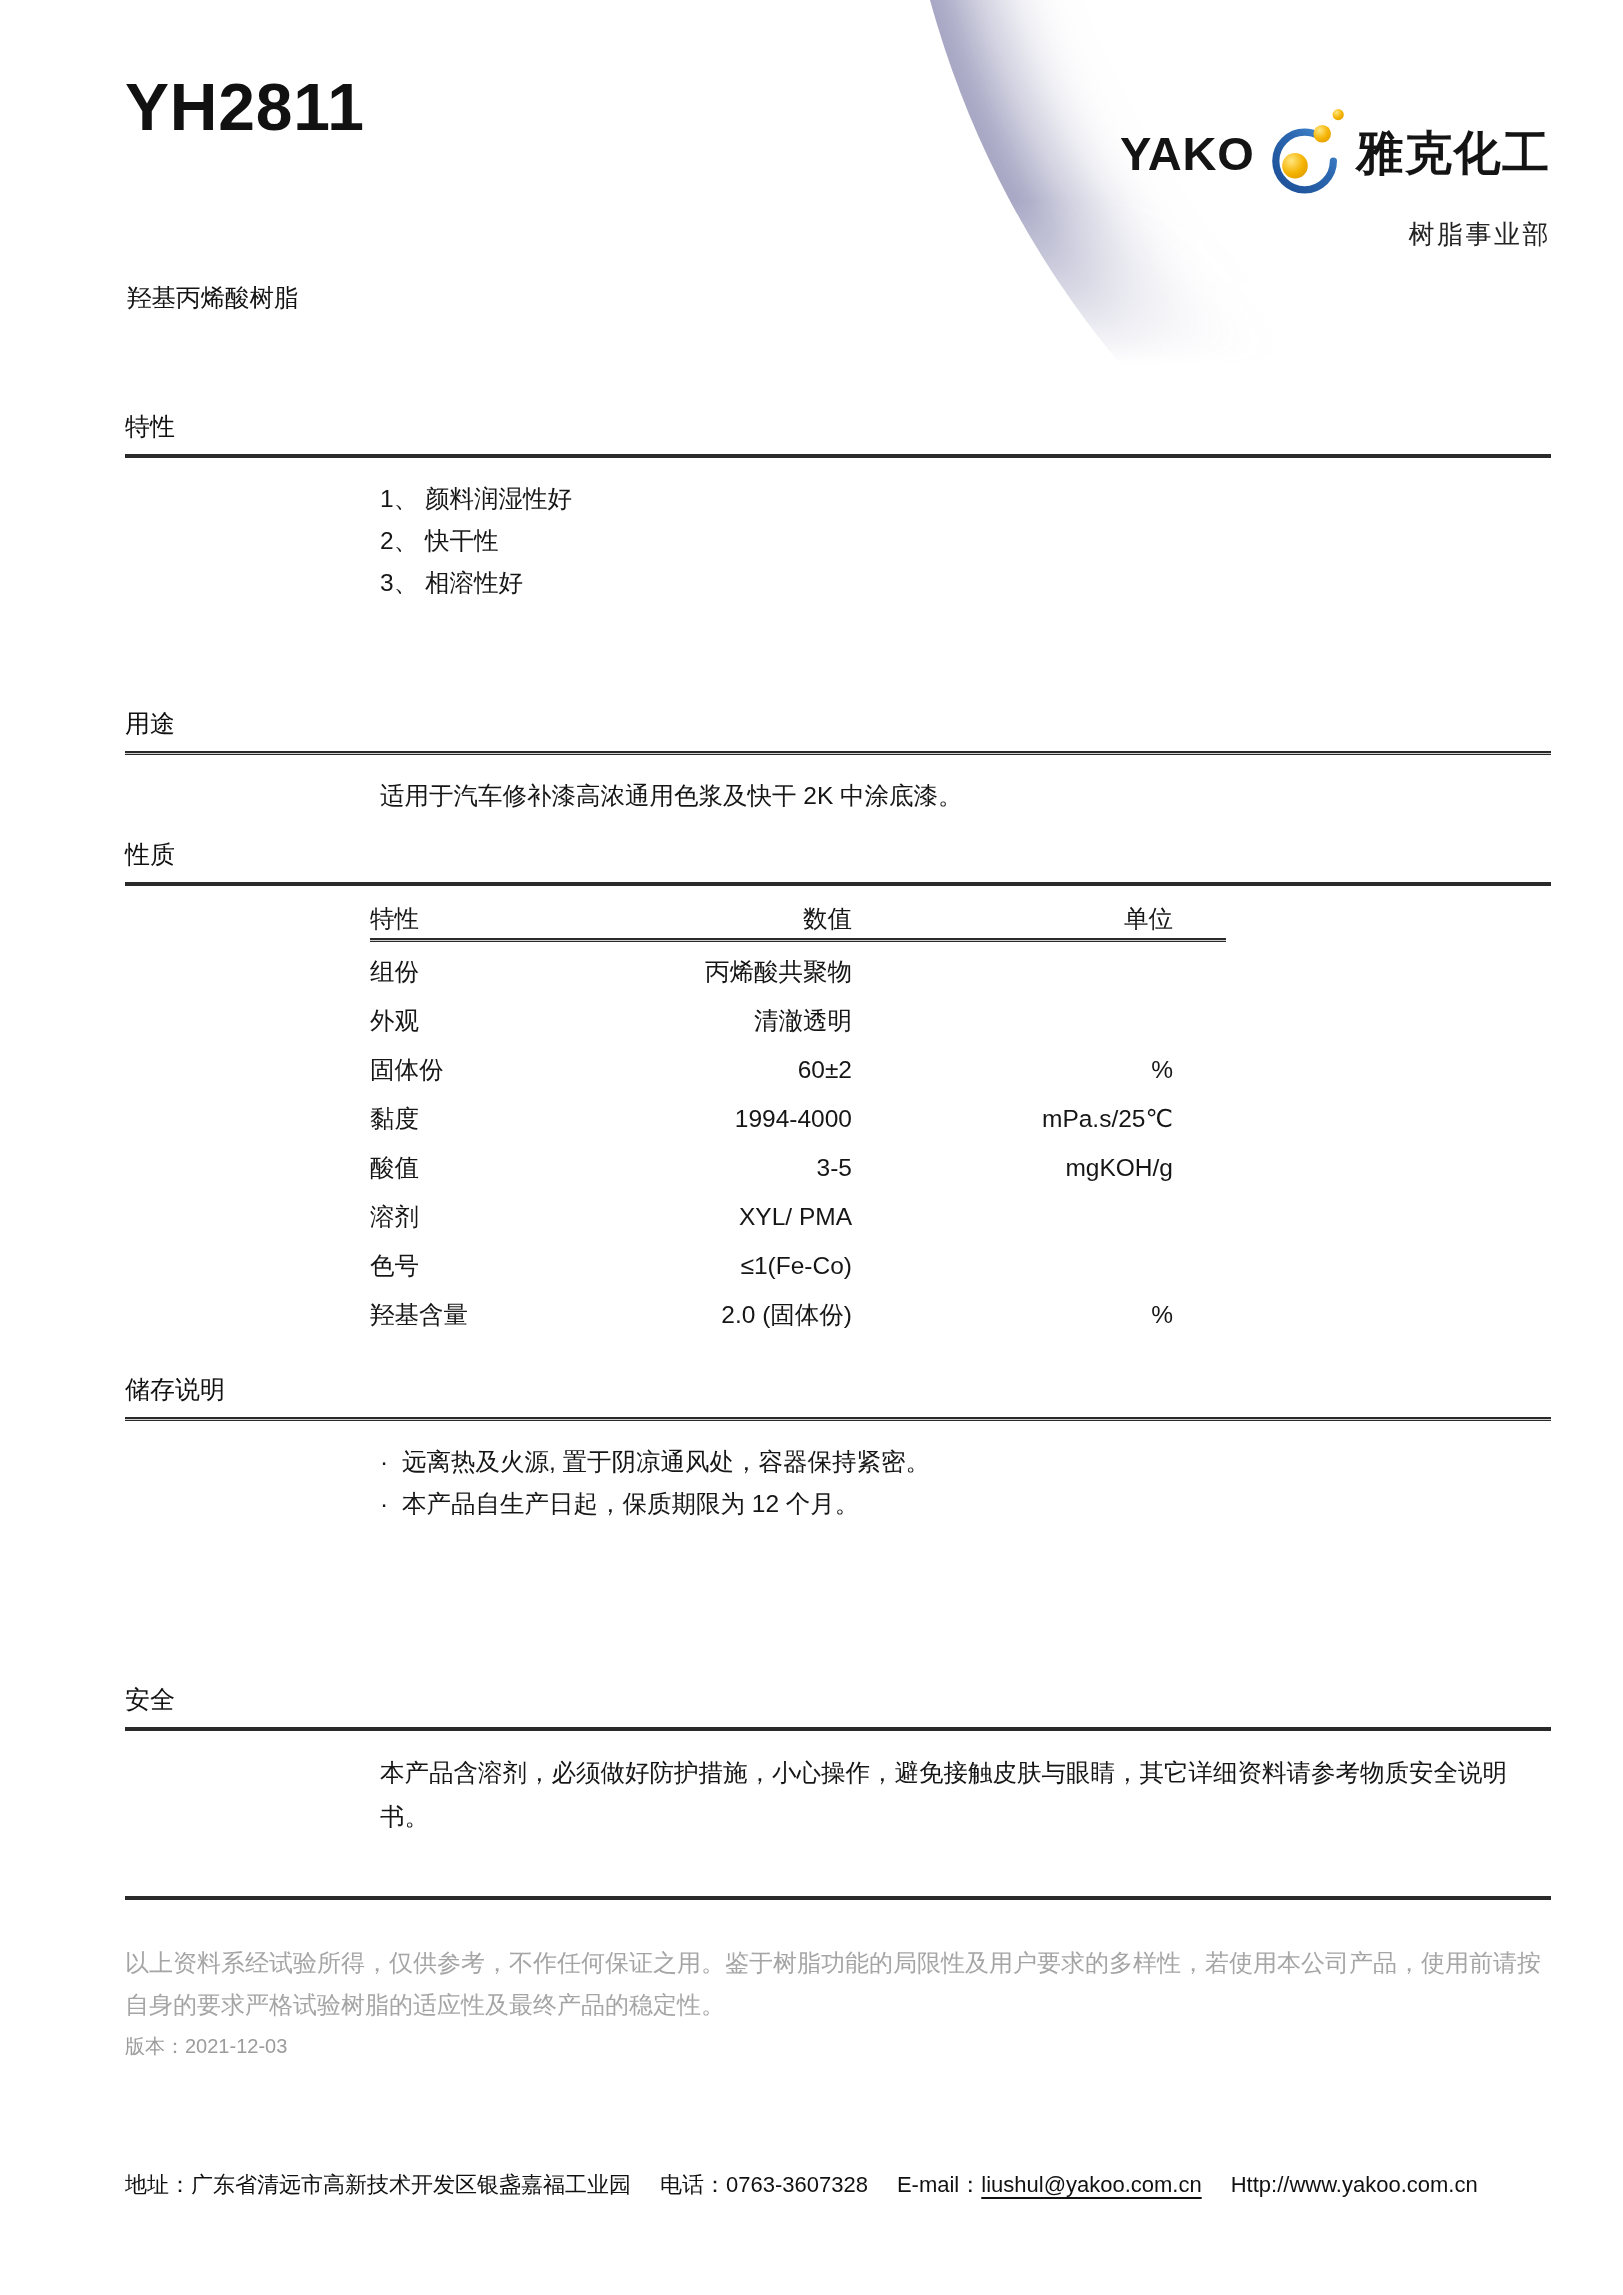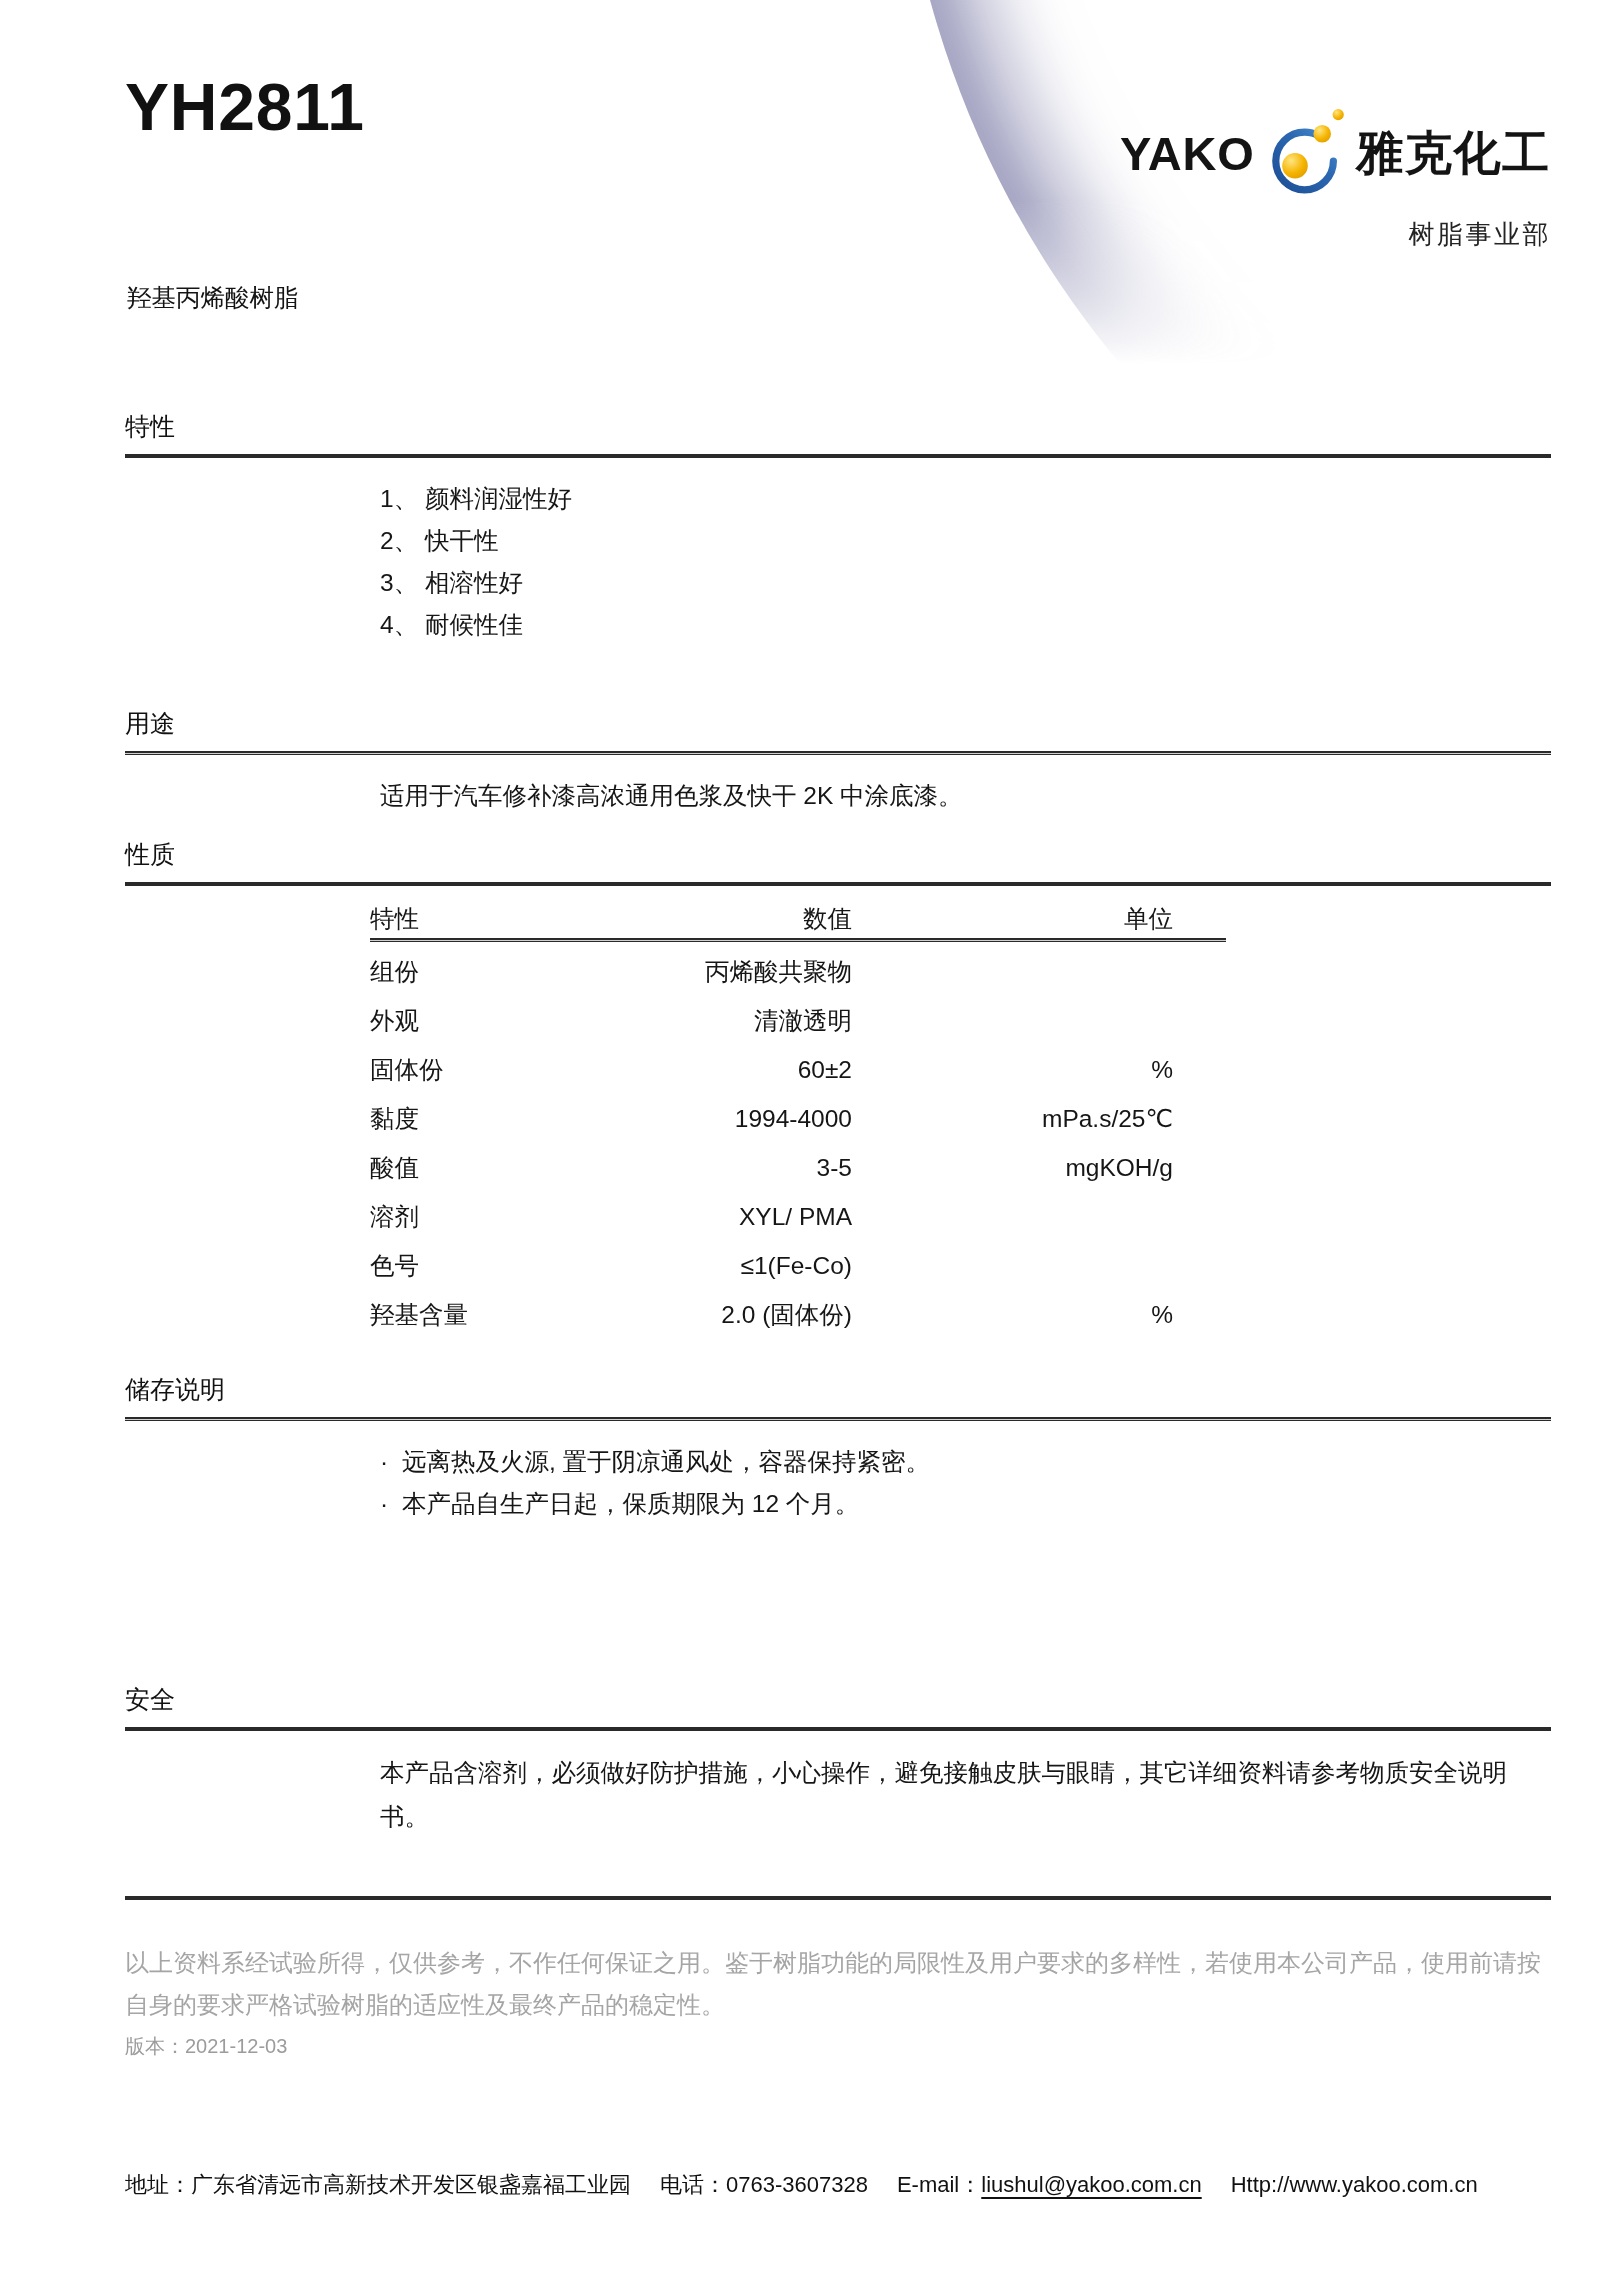--- a/index.html
+++ b/index.html
@@ -100,21 +100,20 @@
 
     <div class="subtitle">羟基丙烯酸树脂</div>
 
     <section class="sec" style="top:413px">
       <h2>特性</h2>
       <div class="rule"></div>
       <div class="sec-body">
         <div class="feature-line">1、 颜料润湿性好</div>
         <div class="feature-line">2、 快干性</div>
         <div class="feature-line">3、 相溶性好</div>
-        <div class="feature-line">4、 耐候性佳</div>
       </div>
     </section>
 
     <section class="sec" style="top:710px">
       <h2>用途</h2>
       <div class="rule"></div>
       <div class="sec-body">适用于汽车修补漆高浓通用色浆及快干 2K 中涂底漆。</div>
     </section>
 
     <section class="sec" style="top:841px">

